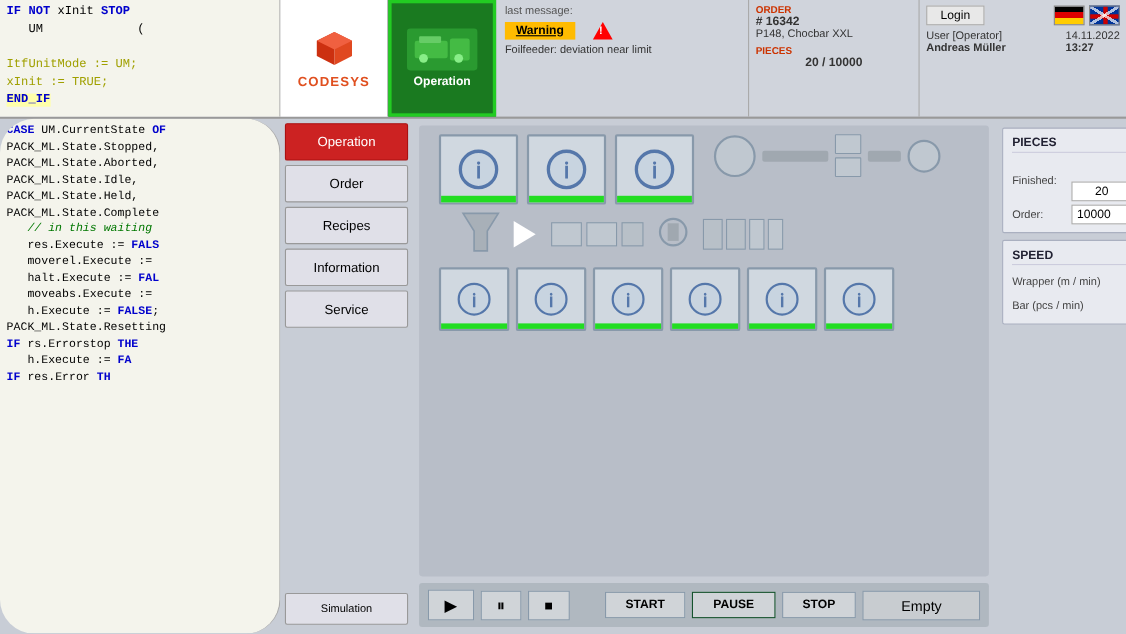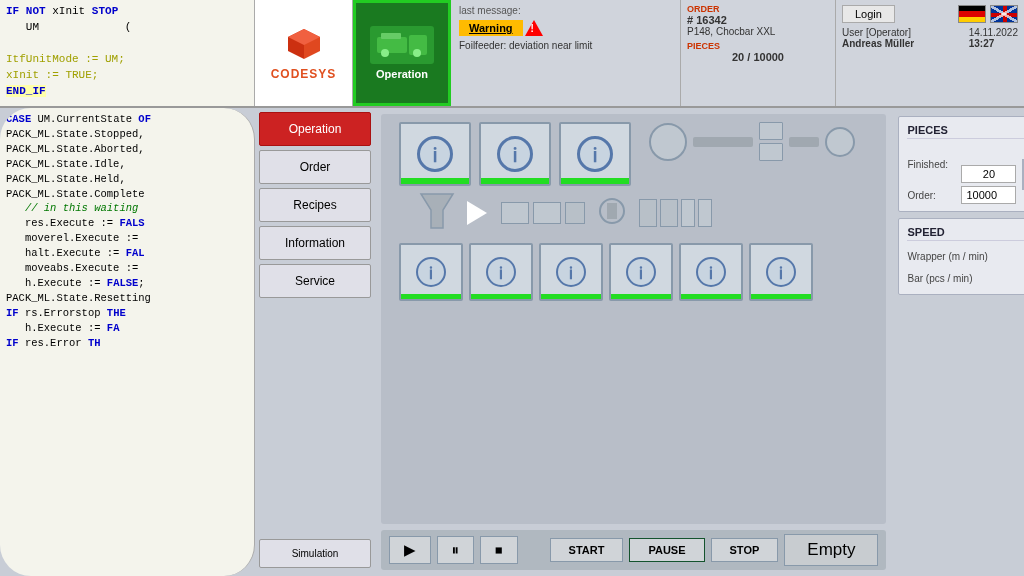--- a/index.html
+++ b/index.html
@@ -66,21 +66,21 @@
           <circle cx="10" cy="22" r="4" fill="#88ee88"></circle>
           <circle cx="42" cy="22" r="4" fill="#88ee88"></circle>
           <rect x="6" y="2" width="20" height="6" fill="#66cc66" rx="1"></rect>
         </svg>
       </div>
       <div style="color:white; font-size:11px; font-weight:bold;">Operation</div>
     </div>
 
     <div style="flex:1; padding:5px 8px; display:flex; flex-direction:column; gap:4px; border-right:1px solid #aaa;">
       <div style="font-size:10px; color:#555;">last message:</div>
-      <div style="display:flex; align-items:flex-start; gap:2px;text-decoration:underline;">
+      <div style="display:flex; align-items:flex-start; gap:16px;text-decoration:underline;">
         <div style="background:#ffbb00; color:black; padding:2px 10px; font-weight:bold; font-size:11px;">Warning</div>
         <div style="width:0; height:0; border-left:9px solid transparent; border-right:9px solid transparent; border-bottom:16px solid red; position:relative;">
           <span style="position:absolute; top:3px; left:-3px; color:white; font-weight:bold; font-size:10px;">!</span>
         </div>
       </div>
       <div style="font-size:10px; color:#333;">Foilfeeder: deviation near limit</div>
     </div>
 
     <div style="width:155px; min-width:155px; padding:4px 6px; border-right:1px solid #aaa; display:flex; flex-direction:column; gap:2px;">
       <div style="display:flex; gap:8px;">
@@ -246,21 +246,21 @@
       </div>
 
       <div style="display:flex; align-items:center; justify-content:center; gap:6px; padding:4px 8px; background:#b0b8c0; border-radius:3px; height:40px;">
         <button style="background:#d0d4d8; border:1px solid #8899aa; padding:4px 14px; cursor:pointer; font-size:15px;">▶</button>
         <button style="background:#d0d4d8; border:1px solid #8899aa; padding:4px 14px; cursor:pointer; font-size:15px;">⏸</button>
         <button style="background:#d0d4d8; border:1px solid #8899aa; padding:4px 14px; cursor:pointer; font-size:15px;">⏹</button>
         <div style="width:20px;"></div>
         <button style="background:#d0d4d8; border:1px solid #8899aa; padding:5px 18px; cursor:pointer; font-size:11px; font-weight:bold;">START</button>
         <button style="background:#d0d4d8; border:1px solid #14532d; padding:5px 18px; cursor:pointer; font-size:11px; font-weight:bold;">PAUSE</button>
         <button style="background:#d0d4d8; border:1px solid #8899aa; padding:5px 18px; cursor:pointer; font-size:11px; font-weight:bold;">STOP</button>
-        <button style="background:#c8ccd0; border:1px solid #8899aa; padding:5px 22px; cursor:pointer; font-size:17px;">Empty</button>
+        <button style="background:#c8ccd0; border:1px solid #8899aa; padding:5px 34px; cursor:pointer; font-size:13px;">Empty</button>
       </div>
     </div>
 
     <div style="width:200px; min-width:200px; display:flex; flex-direction:column; gap:6px; padding:8px 6px; background:#c8cdd6;">
 
       <div style="background:#e8eaf0; border:1px solid #aab0c0; border-radius:2px; padding:7px 8px;">
         <div style="font-size:11px; font-weight:bold; color:#223; margin-bottom:6px; border-bottom:1px solid #ccd; padding-bottom:2px;">PIECES</div>
         <div style="display:flex; align-items:center; gap:6px;">
           <div style="flex:1;">
             <div style="display:flex; align-items:center; justify-content:space-between; margin-bottom:3px;">

